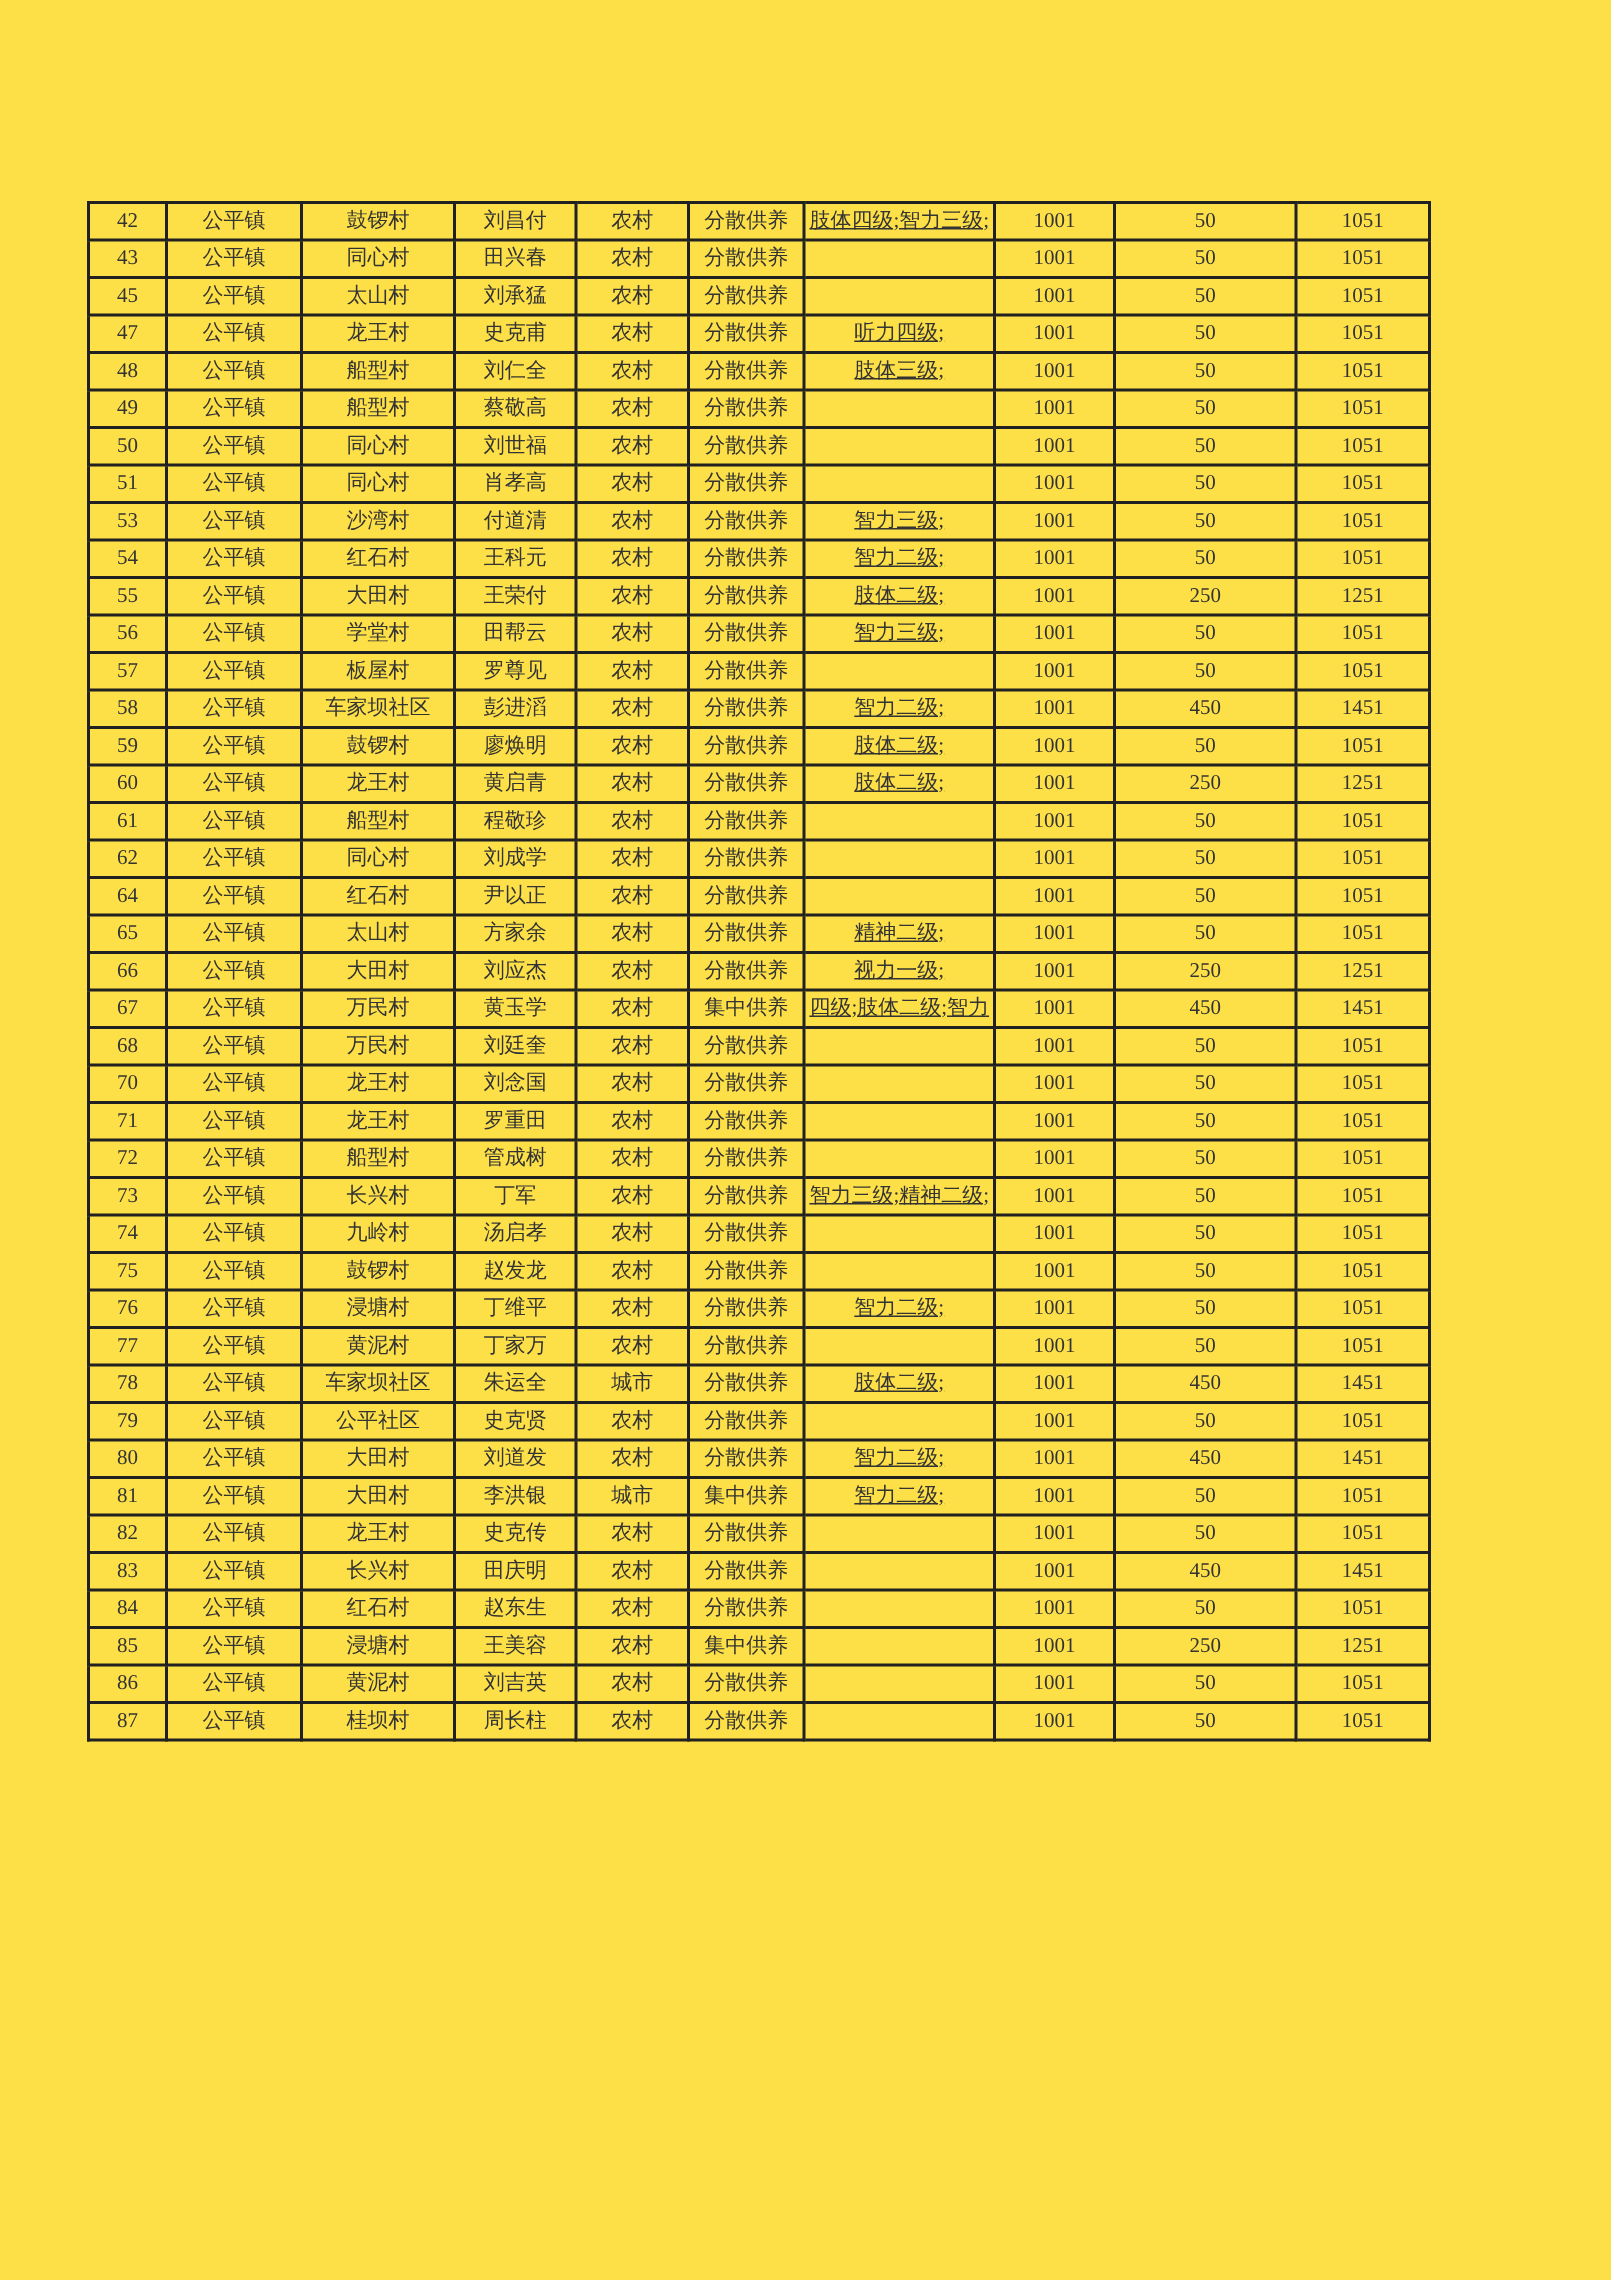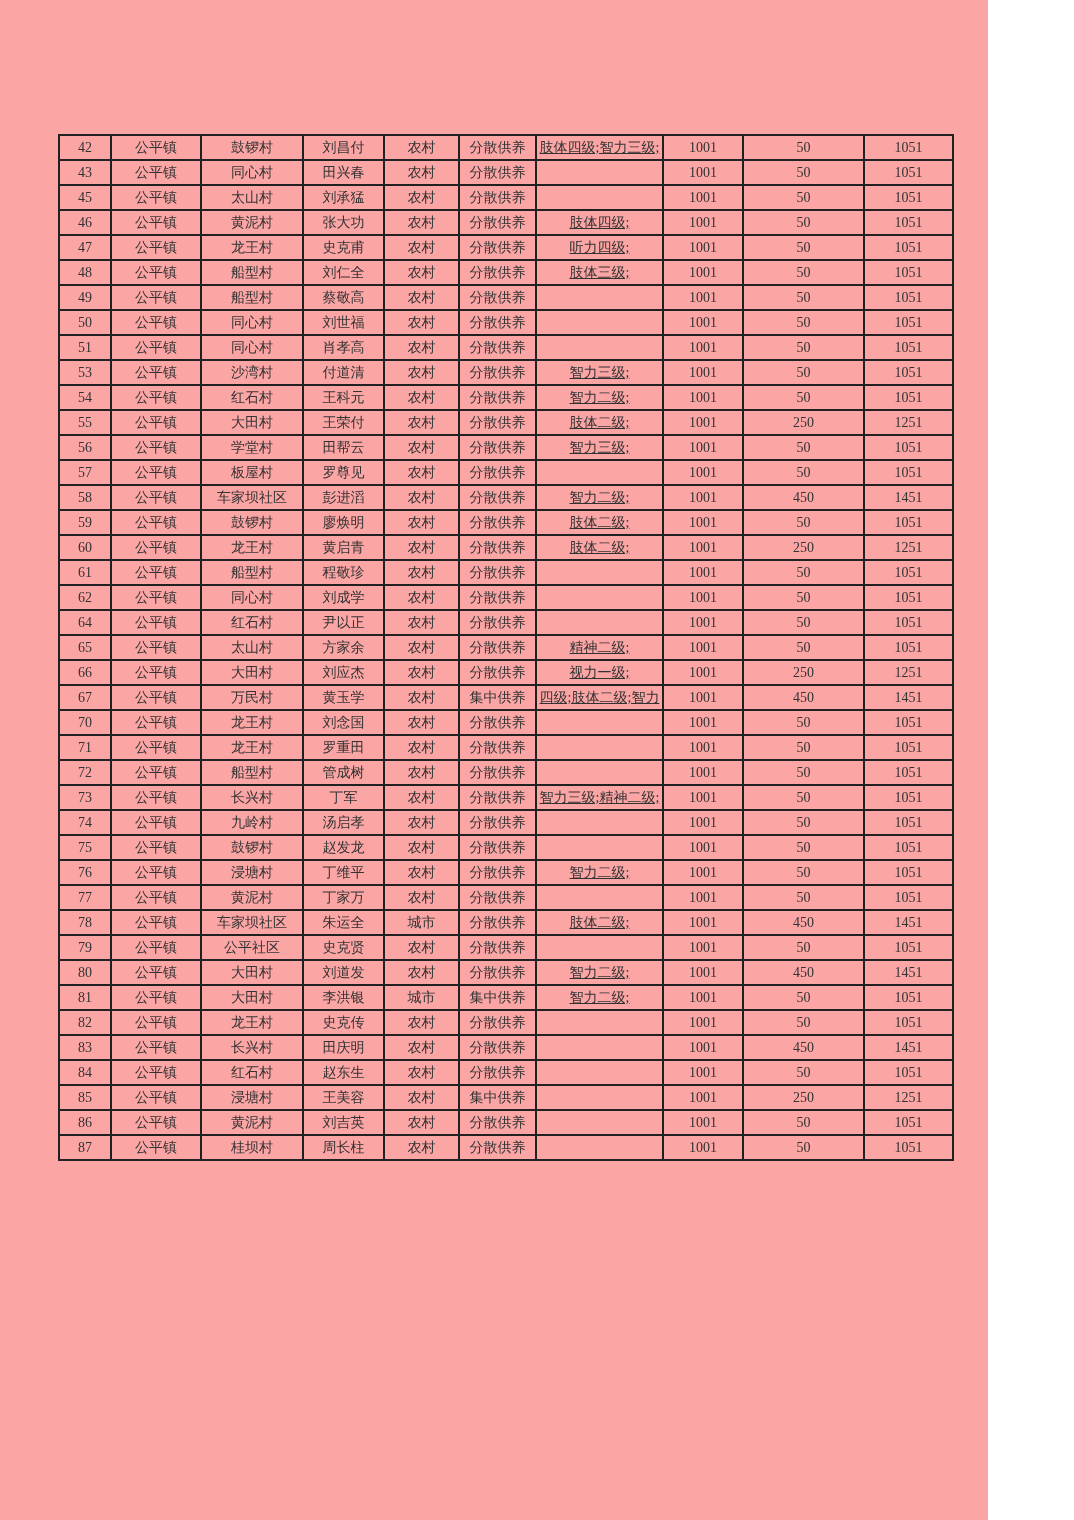--- a/index.html
+++ b/index.html
@@ -2,23 +2,23 @@
 <html><head>
 <meta charset="utf-8">
 <style>
   html, body {
     margin: 0;
     padding: 0;
     background: #ffffff;
   }
   .page {
     position: relative;
-    width: 988px;
+    width: 1074px;
     height: 1520px;
-    background: #fca5a5;
+    background: #fde047;
     overflow: hidden;
     font-family: "Liberation Serif", "DejaVu Serif", serif;
   }
   table.grid {
     position: absolute;
     left: 58px;
     top: 134px;
     width: 894px;
     border-collapse: collapse;
     table-layout: fixed;
@@ -92,32 +92,20 @@
     <td>太山村</td>
     <td>刘承猛</td>
     <td>农村</td>
     <td>分散供养</td>
     <td class="c-dis"></td>
     <td>1001</td>
     <td>50</td>
     <td>1051</td>
   </tr>
 
-  <tr>
-    <td>46</td>
-    <td>公平镇</td>
-    <td>黄泥村</td>
-    <td>张大功</td>
-    <td>农村</td>
-    <td>分散供养</td>
-    <td class="c-dis">肢体四级;</td>
-    <td>1001</td>
-    <td>50</td>
-    <td>1051</td>
-  </tr>
 
   <tr>
     <td>47</td>
     <td>公平镇</td>
     <td>龙王村</td>
     <td>史克甫</td>
     <td>农村</td>
     <td>分散供养</td>
     <td class="c-dis">听力四级;</td>
     <td>1001</td>
@@ -354,20 +342,32 @@
     <td>万民村</td>
     <td>黄玉学</td>
     <td>农村</td>
     <td>集中供养</td>
     <td class="c-dis">四级;肢体二级;智力</td>
     <td>1001</td>
     <td>450</td>
     <td>1451</td>
   </tr>
 
+  <tr>
+    <td>68</td>
+    <td>公平镇</td>
+    <td>万民村</td>
+    <td>刘廷奎</td>
+    <td>农村</td>
+    <td>分散供养</td>
+    <td class="c-dis"></td>
+    <td>1001</td>
+    <td>50</td>
+    <td>1051</td>
+  </tr>
 
 
   <tr>
     <td>70</td>
     <td>公平镇</td>
     <td>龙王村</td>
     <td>刘念国</td>
     <td>农村</td>
     <td>分散供养</td>
     <td class="c-dis"></td>

